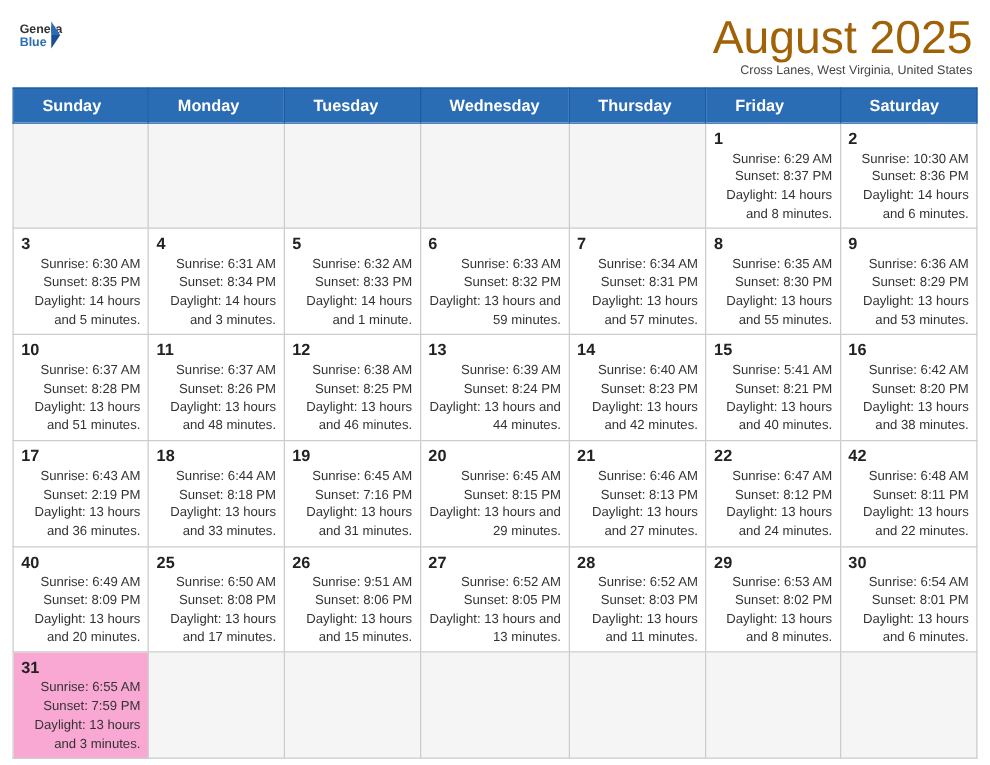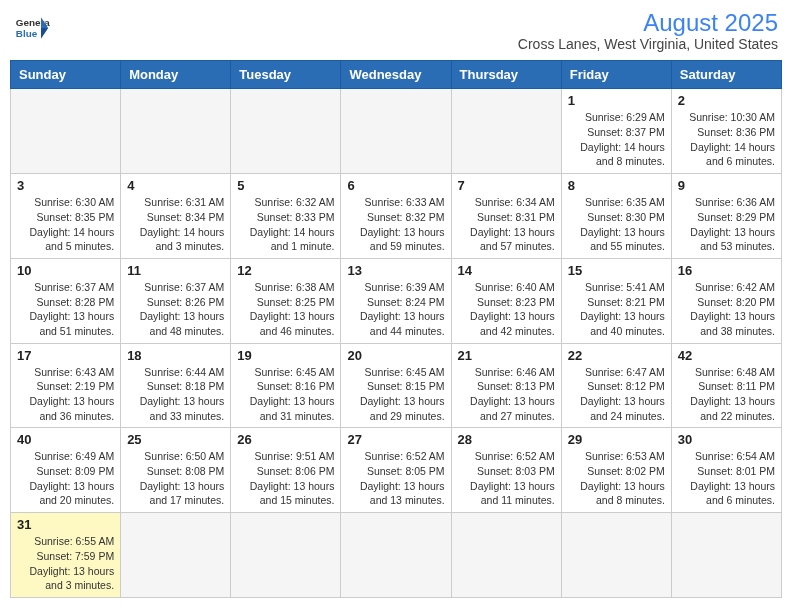--- a/index.html
+++ b/index.html
@@ -28,39 +28,39 @@
       line-height: 1.2;
     }
     .logo-icon {
       width: 36px;
       height: 36px;
     }
     .title-section {
       text-align: right;
     }
     .calendar-title {
-      font-size: 24px;
+      font-size: 37px;
       font-weight: 300;
-      color: #3b82f6;
+      color: #a16207;
       line-height: 1.1;
     }
     .calendar-subtitle {
-      font-size: 14px;
+      font-size: 10px;
       color: #444;
     }
     .calendar {
       width: 100%;
       border-collapse: collapse;
       border: 1px solid #ccc;
     }
     .calendar th {
       background-color: #2a6db5;
       color: white;
       text-align: left;
-      padding: 6px 8px;
+      padding: 6px 23px;
       font-size: 13px;
       font-weight: bold;
       border: 1px solid #1a5da5;
     }
     .calendar td {
       border: 1px solid #ccc;
       vertical-align: top;
       padding: 4px 6px;
       width: calc(100% / 7);
       min-height: 70px;
@@ -80,21 +80,21 @@
     .day-info {
       font-size: 10.5px;
       color: #333;
       line-height: 1.4;
       text-align: right;
     }
     .last-row td {
       background: #f5f5f5;
     }
     .last-row td.has-content {
-      background: #fef9c3;
+      background: #f9a8d4;
       margin-top: 25px;
     }
   </style>
 </head>
 <body>
 
 <div class="header-section">
   <div class="logo">
     <svg class="logo-icon" viewBox="0 0 40 40">
       <text x="2" y="18" font-size="11" font-family="Arial" font-weight="bold" fill="#333">General</text>
@@ -240,21 +240,21 @@
         </td>
         <td>
           <div class="day-number">18</div>
           <div class="day-info">Sunrise: 6:44 AM
 Sunset: 8:18 PM
 Daylight: 13 hours and 33 minutes.</div>
         </td>
         <td>
           <div class="day-number">19</div>
           <div class="day-info">Sunrise: 6:45 AM
-Sunset: 8:16 PM
+Sunset: 7:16 PM
 Daylight: 13 hours and 31 minutes.</div>
         </td>
         <td>
           <div class="day-number">20</div>
           <div class="day-info">Sunrise: 6:45 AM
 Sunset: 8:15 PM
 Daylight: 13 hours and 29 minutes.</div>
         </td>
         <td>
           <div class="day-number">21</div>

